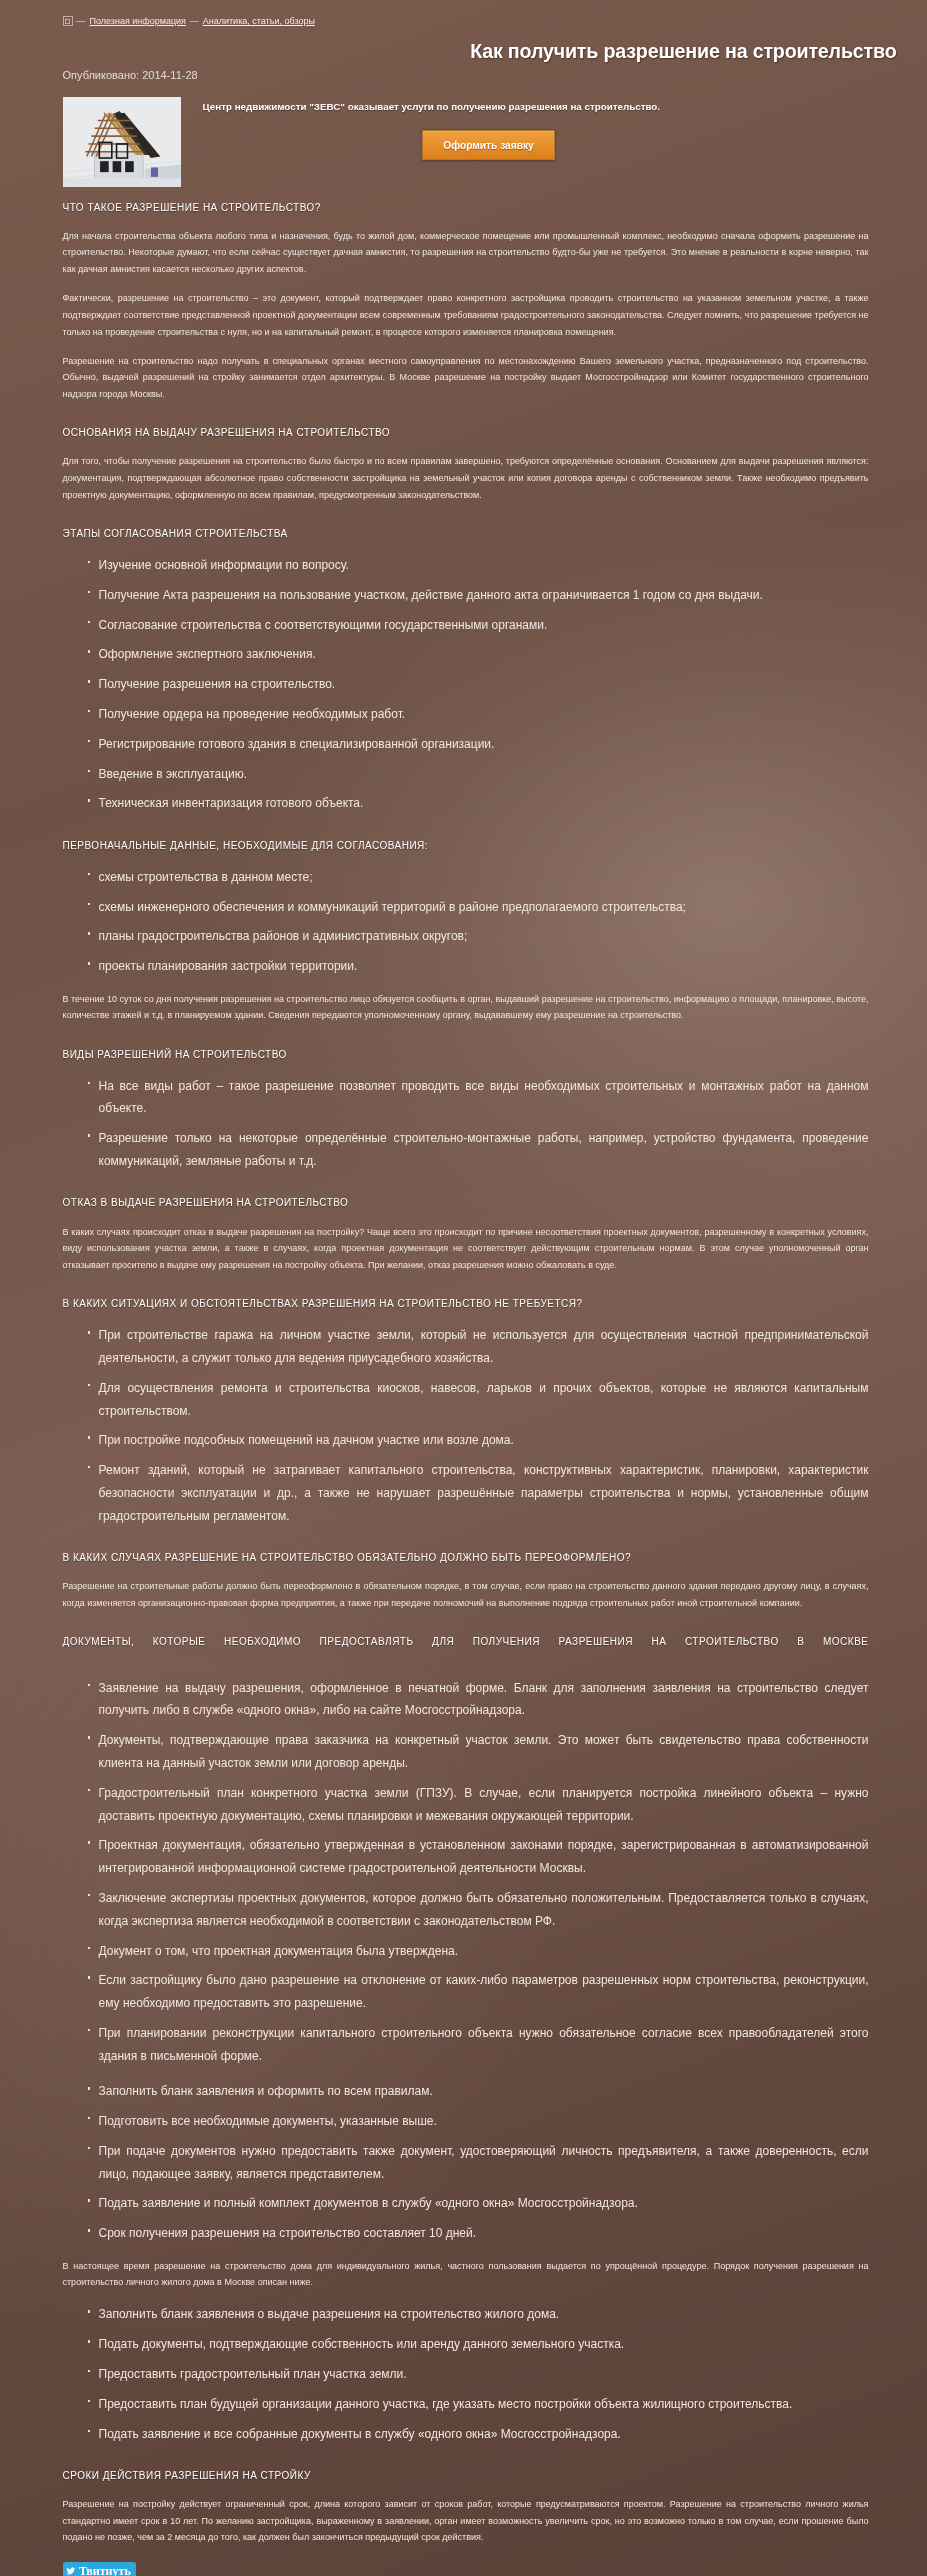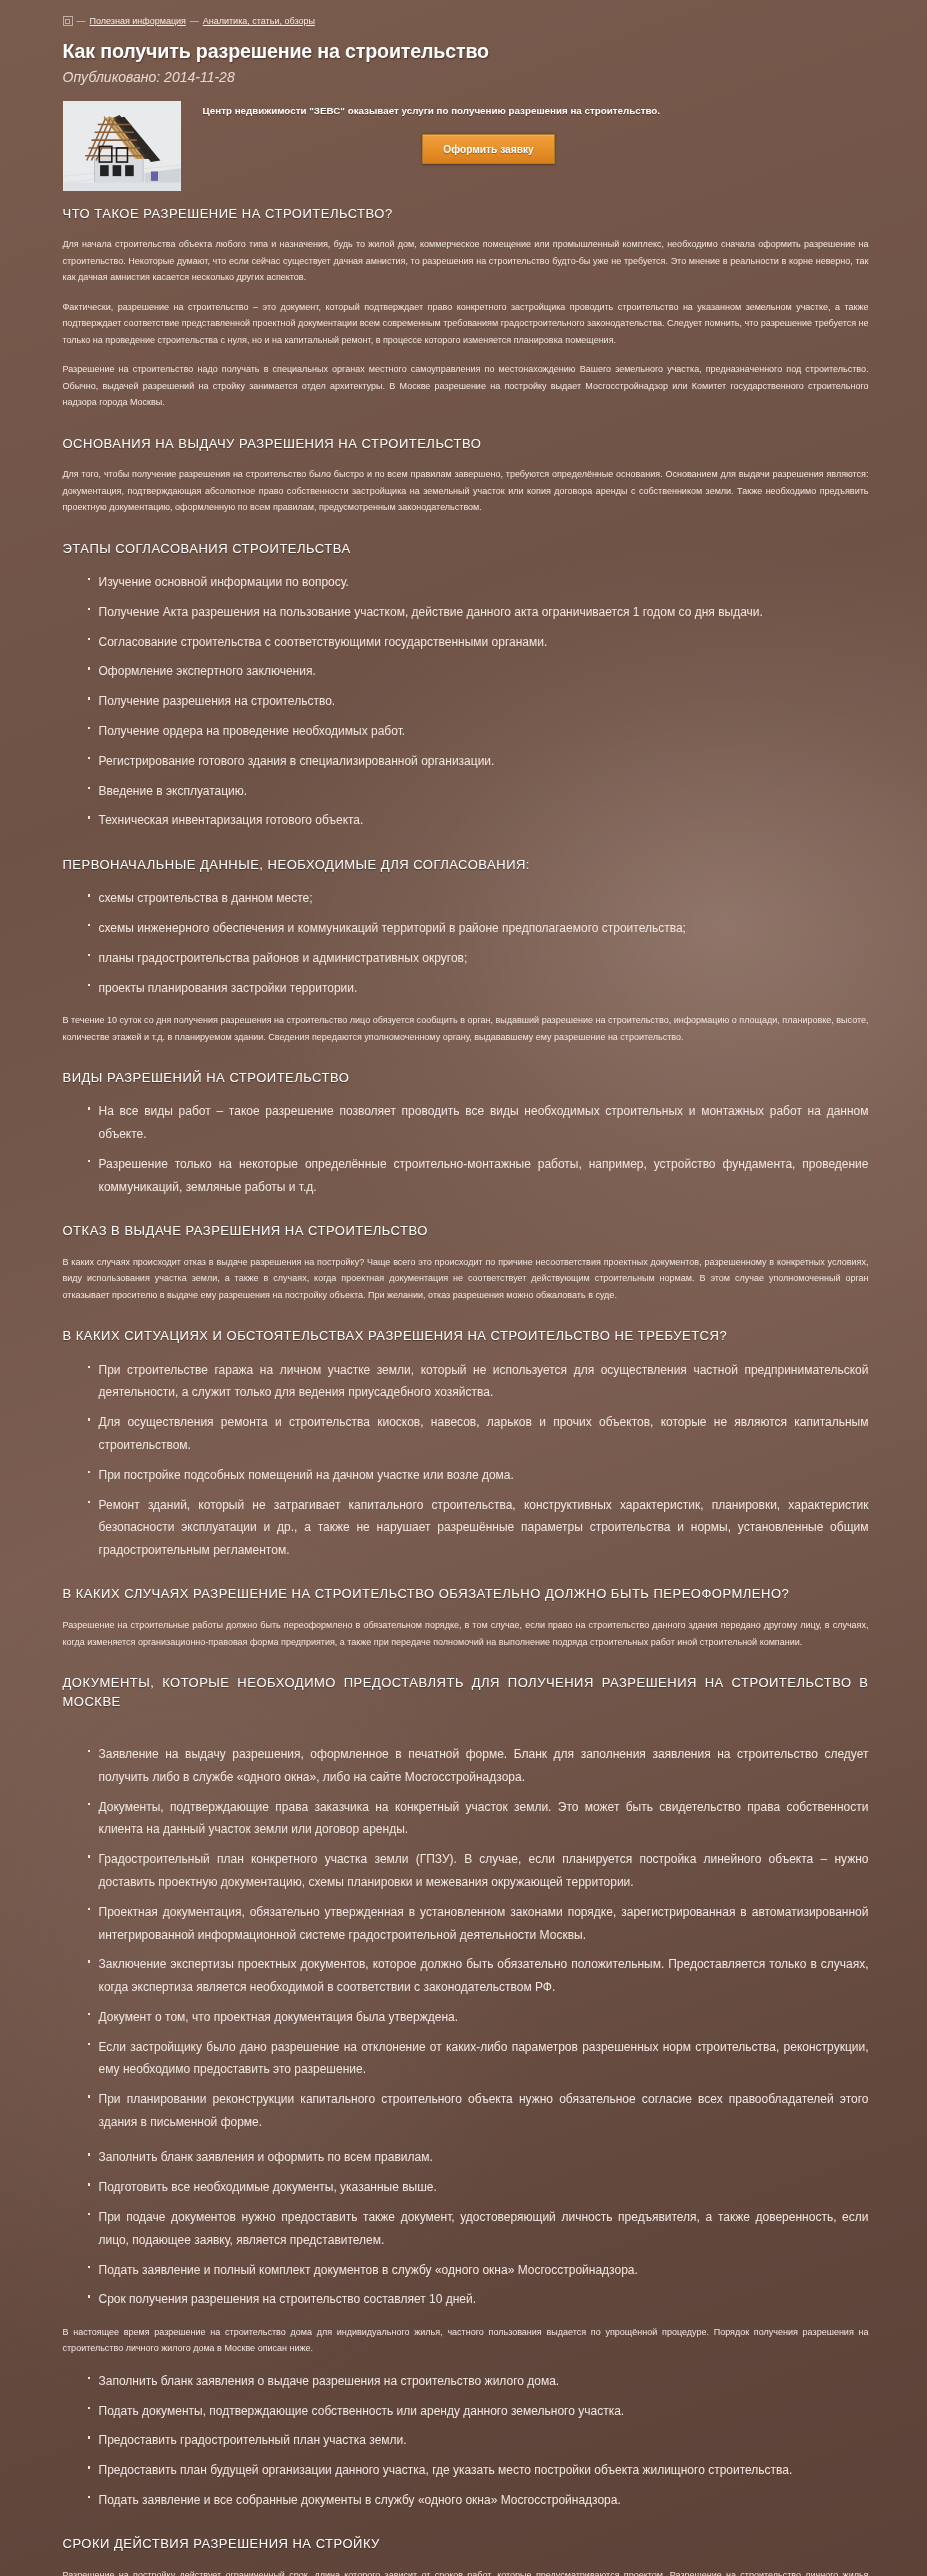--- a/index.html
+++ b/index.html
@@ -60,26 +60,26 @@
   }
 
   
   .title {
     font-size: 19.7px;
     font-weight: bold;
     color: #ffffff;
     margin: 14px 0 0 31px;
     letter-spacing: -0.2px;
     text-shadow: 0.8px 0.8px 1.6px rgba(40,22,14,.55);
+    text-align: right;
   }
   .published {
-    font-size: 14px;
+    font-size: 11px;
     color: #e6dbd4;
     margin: 5.5px 0 0 31px;
-    font-style: italic;
   }
 
   
   .intro {
     display: flex;
     align-items: flex-start;
     margin: 15.7px 0 0 0;
     padding: 0 28px 0 31px;
   }
   .thumb {
@@ -126,21 +126,21 @@
     text-shadow: 0 0.8px 0.8px rgba(120,60,10,.6);
     border-radius: 0.8px;
   }
 
   
   .content {
     padding: 0 28px 0 31px;
     margin-top: 14px;
   }
   h2.section-head {
-    font-size: 13px;
+    font-size: 10px;
     font-weight: normal;
     letter-spacing: 0.5px;
     color: #ffffff;
     text-transform: uppercase;
     margin: 23.6px 0 12.6px 0;
     line-height: 1.45;
     text-shadow: 0 0.8px 0.8px rgba(40,22,14,.5);
     font-stretch: condensed;
     text-align: justify;
   }

